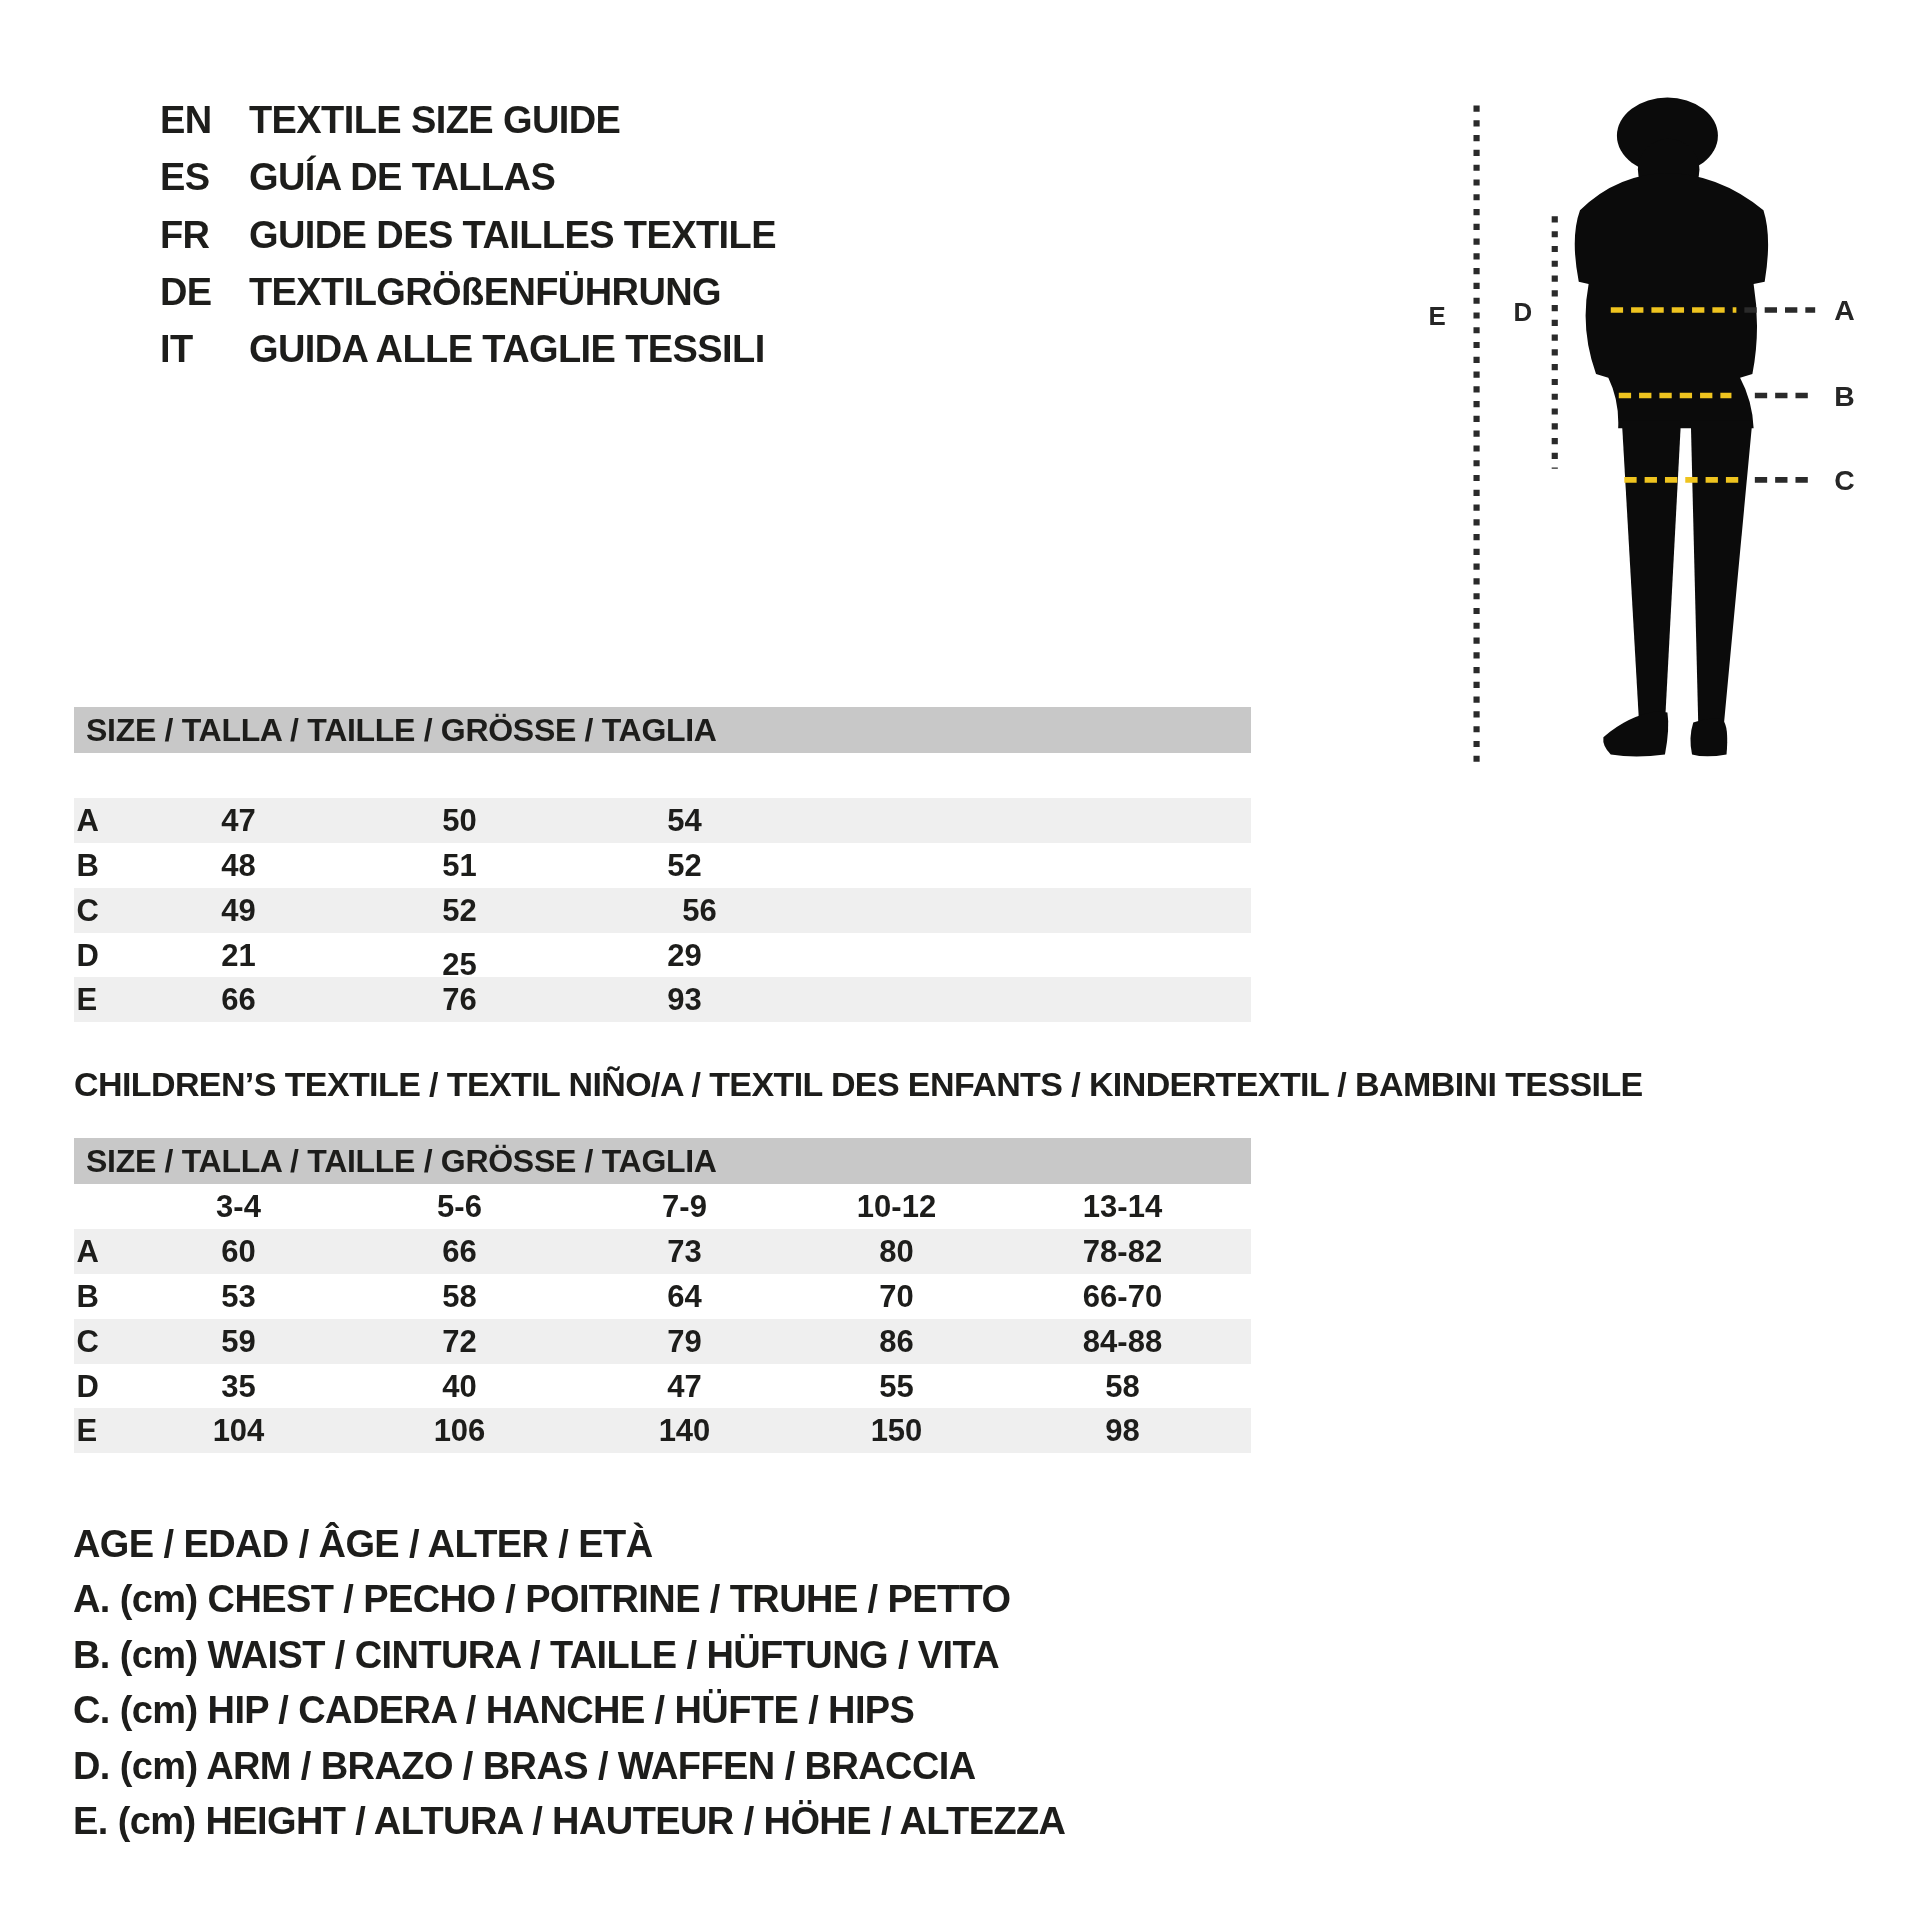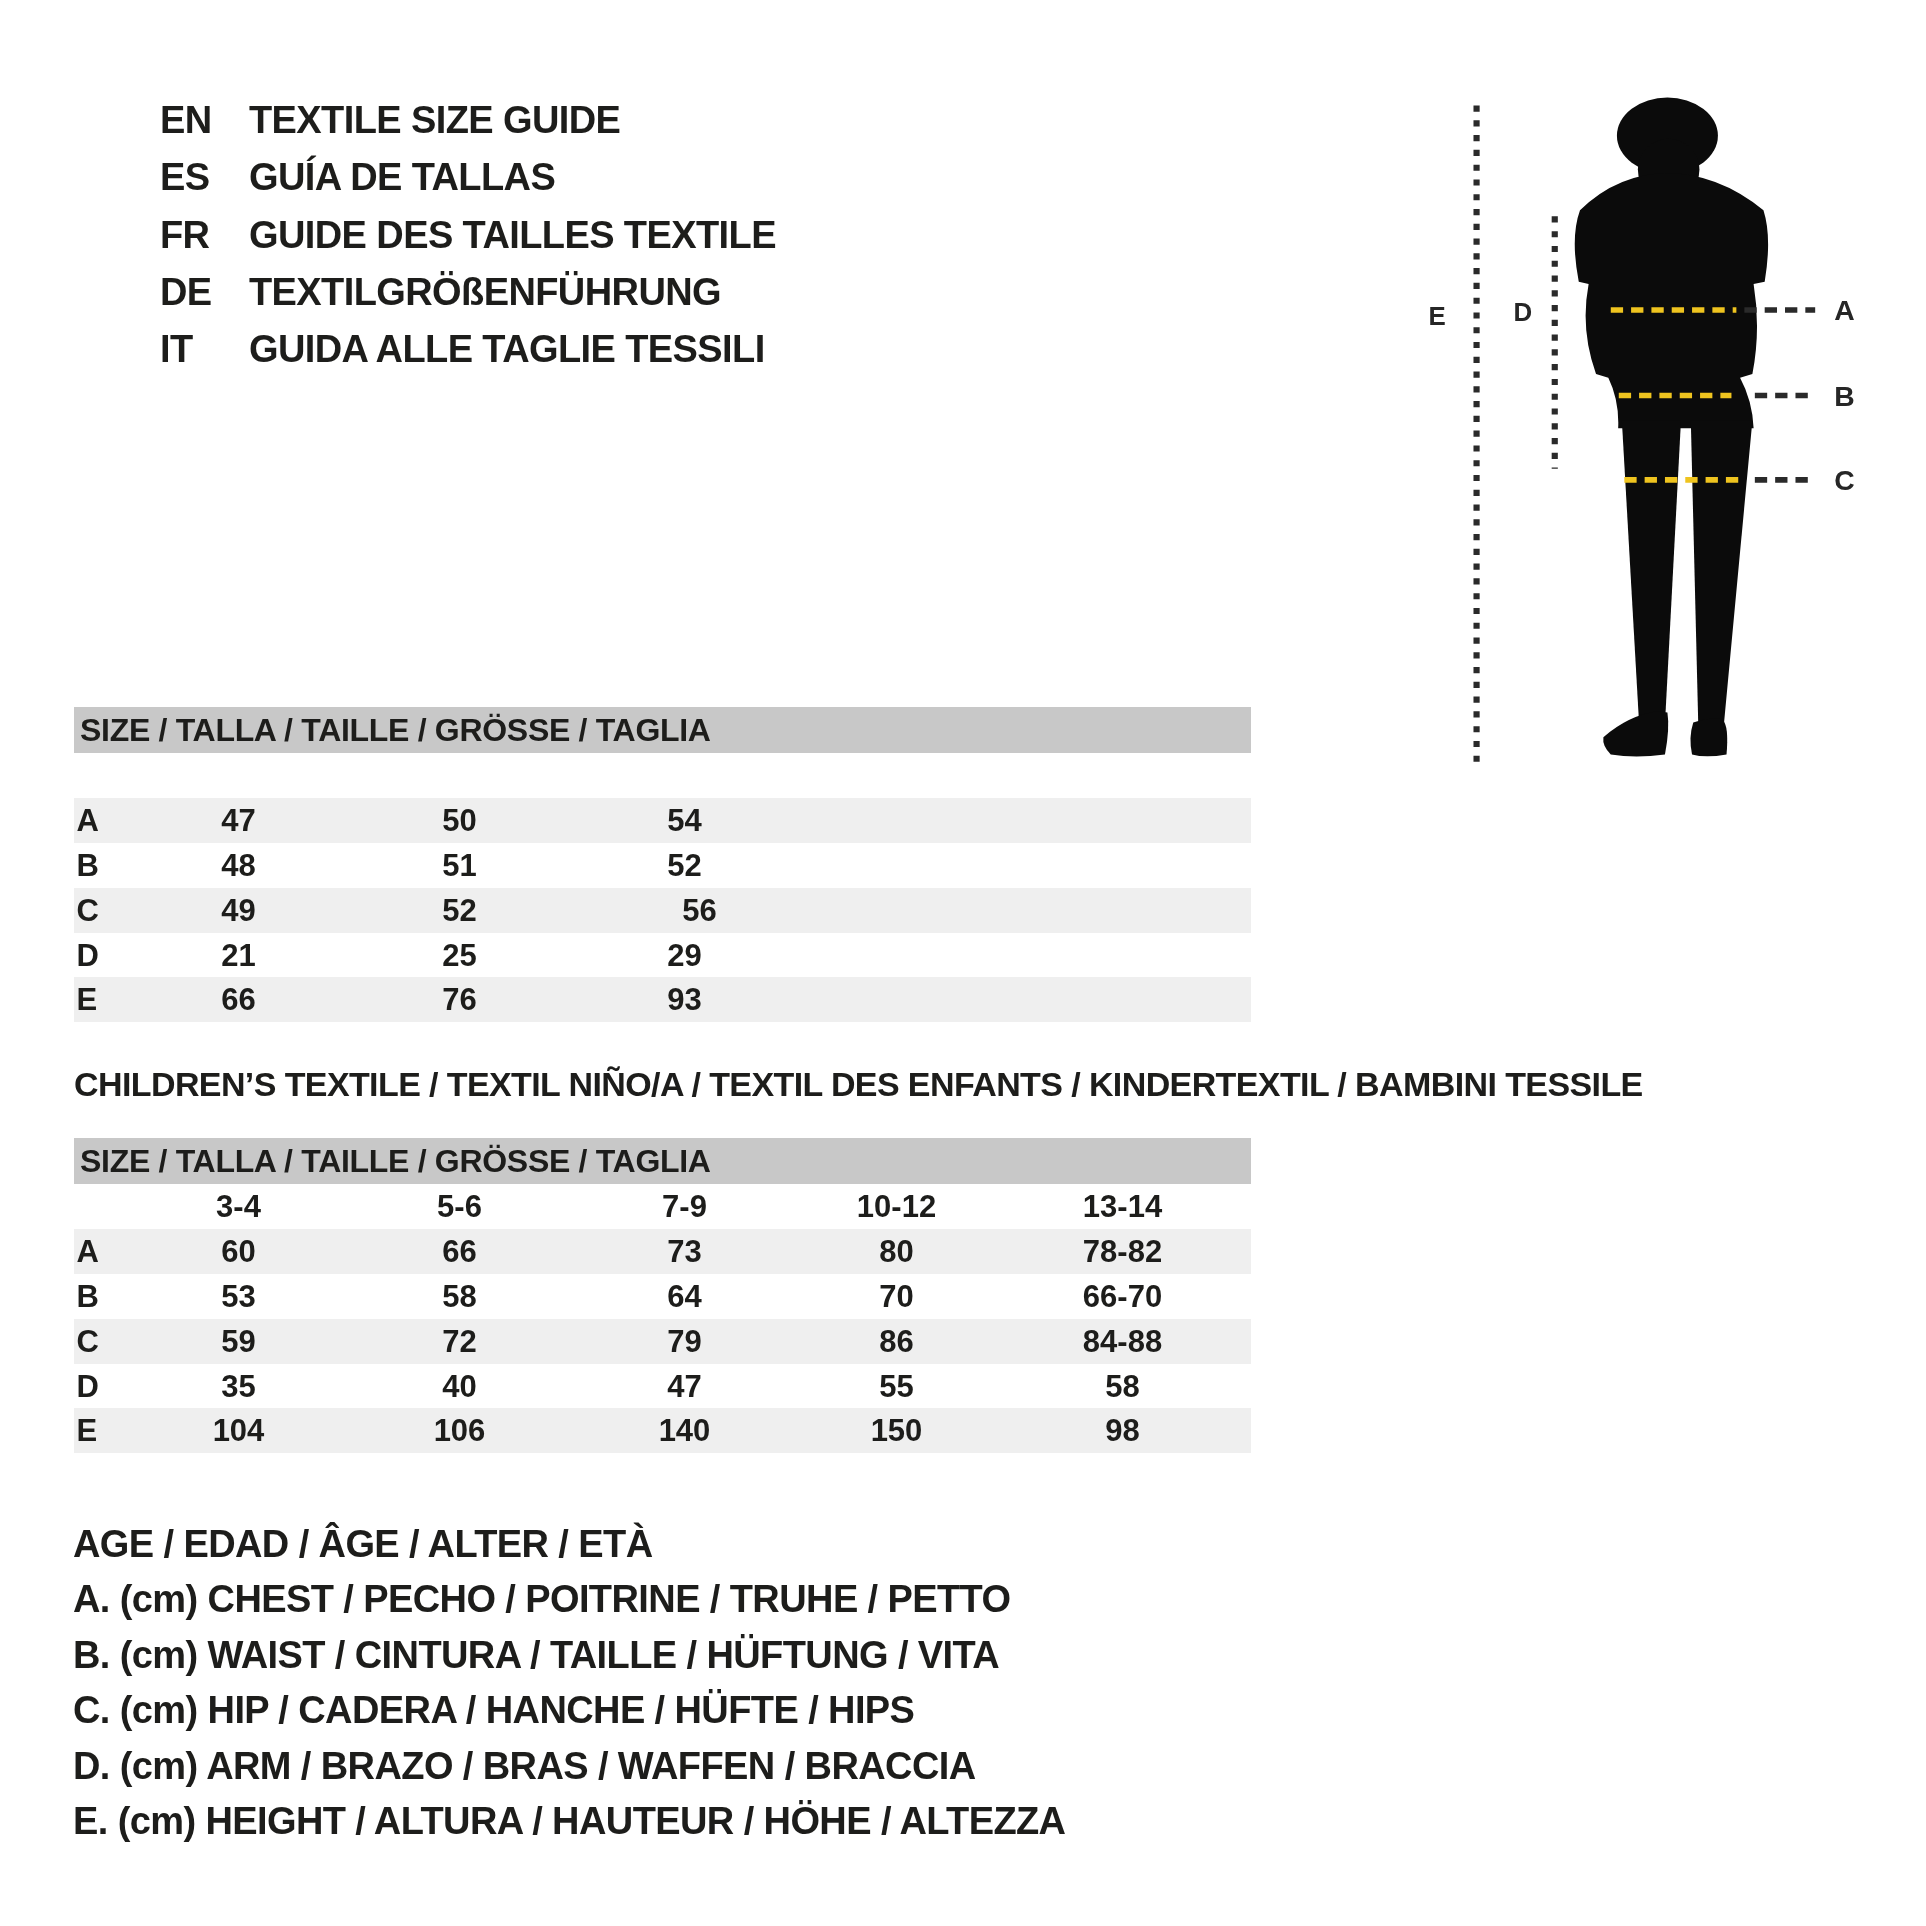--- a/index.html
+++ b/index.html
@@ -13,21 +13,21 @@
   .lang-row{position:absolute;left:80px;height:57px;line-height:57px;
     font-size:38px;letter-spacing:-0.6px;white-space:nowrap;}
   .lang-code{position:absolute;left:0;top:0;}
   .lang-title{position:absolute;left:89px;top:0;}
   
   .sec-title{position:absolute;left:74px;height:43px;line-height:43px;
     font-size:34px;letter-spacing:-0.6px;white-space:nowrap;}
   
   .table{position:absolute;left:74px;width:1177px;}
   .bar{position:absolute;left:0;top:0;width:100%;height:46px;background:#c8c8c8;
-    line-height:47px;font-size:32px;padding-left:6px;box-sizing:border-box;
+    line-height:47px;font-size:32px;padding-left:12px;box-sizing:border-box;
     letter-spacing:-0.3px;white-space:nowrap;}
   .size-row{position:absolute;top:46px;left:0;height:45px;width:100%;}
   .trow{position:absolute;left:0;height:45px;width:100%;}
   .trow.stripe{background:#efefef;}
   .tcell{position:absolute;width:209px;margin-left:-105px;text-align:center;
     line-height:45px;font-size:31px;white-space:nowrap;}
   .rlabel{position:absolute;left:2.5px;top:0;line-height:45px;font-size:31px;}
   
   .legend-row{position:absolute;left:73px;height:55px;line-height:55px;
     font-size:38px;letter-spacing:-0.6px;white-space:nowrap;}
@@ -113,21 +113,21 @@
       </div>
       <div class="trow stripe" style="top: 181px;">
         <div class="rlabel">C</div>
         <div class="tcell" style="left: 165px;">49</div>
         <div class="tcell" style="left: 386px;">52</div>
         <div class="tcell" style="left: 626px;">56</div>
       </div>
       <div class="trow" style="top: 226px;">
         <div class="rlabel">D</div>
         <div class="tcell" style="left: 165px;">21</div>
-        <div class="tcell" style="left: 386px;">25</div>
+        <div class="tcell" style="left: 386px; margin-top: 9px;">25</div>
         <div class="tcell" style="left: 611px;">29</div>
       </div>
       <div class="trow stripe" style="top: 270px;">
         <div class="rlabel">E</div>
         <div class="tcell" style="left: 165px;">66</div>
         <div class="tcell" style="left: 386px;">76</div>
         <div class="tcell" style="left: 611px;">93</div>
       </div>
     </div>
 

